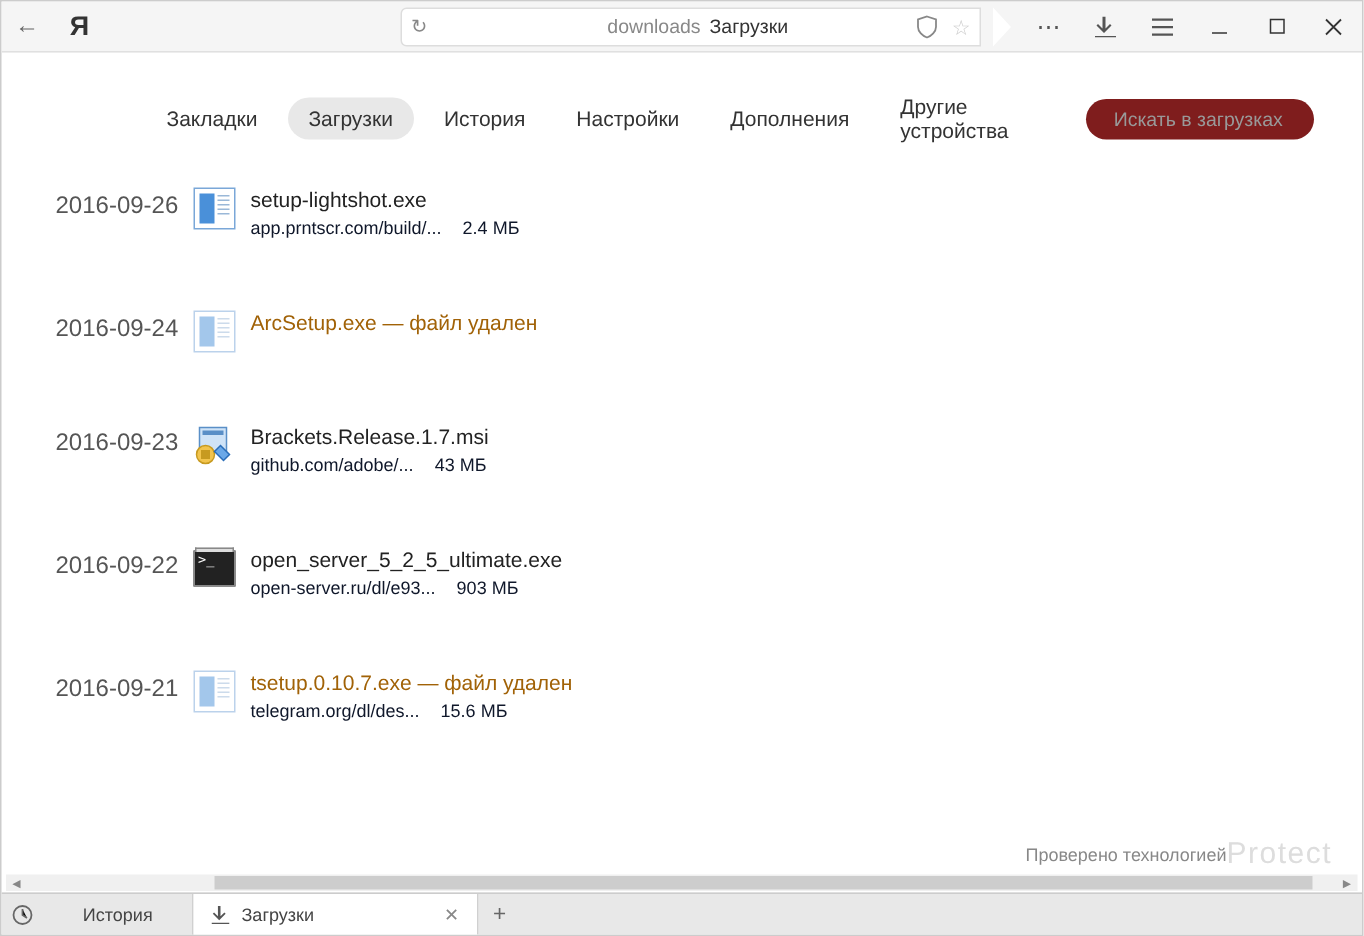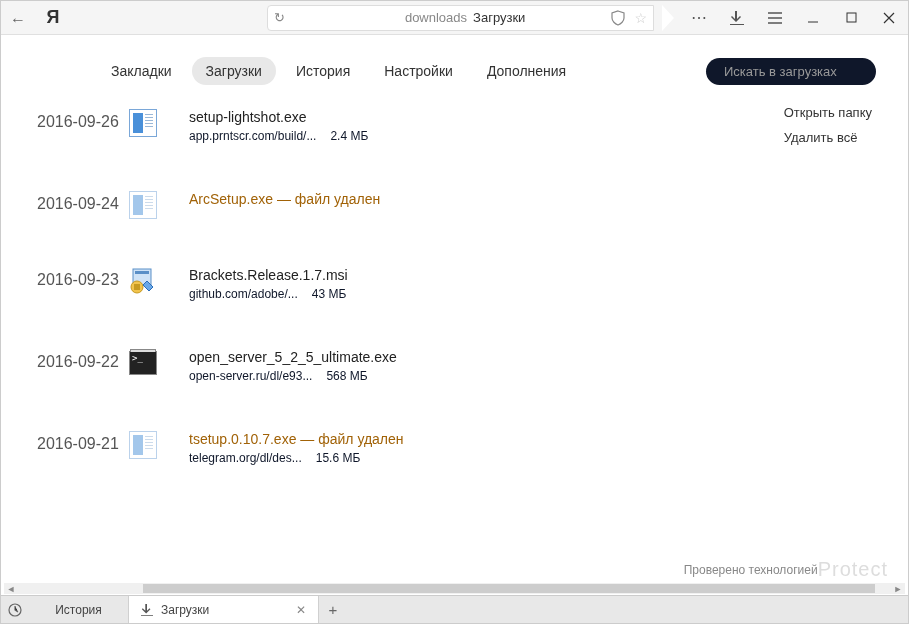--- a/index.html
+++ b/index.html
@@ -17,37 +17,37 @@
 .shield { width:16px; height:16px; color:#888; }
 .star { color:#ccc; font-size:14px; }
 .wedge { width:0; height:0; border-top:13px solid transparent; border-bottom:13px solid transparent; border-left:12px solid #fff; margin-right:6px; }
 .tb-icons { display:flex; align-items:center; gap:0; }
 .tb-btn { width:38px; height:34px; display:flex; align-items:center; justify-content:center; color:#555; cursor:pointer; }
 
 
 .nav { display:flex; align-items:center; padding:22px 32px 14px 96px; gap:6px; }
 .nav-item { padding:6px 14px; font-size:14px; color:#333; cursor:pointer; border-radius:14px; }
 .nav-item.active { background:#e8e8e8; }
-.search-box { margin-left:auto; background:#0f172a; border-radius:16px; padding:6px 18px; font-size:13px; color:#999; width:170px; }
+.search-box { margin-left:auto; background:#7f1d1d; border-radius:16px; padding:6px 18px; font-size:13px; color:#999; width:170px; }
 
 
 .content { padding:10px 32px 0 36px; position:relative; height:calc(100% - 34px - 64px - 28px - 10px); overflow:hidden; }
 .row { display:flex; align-items:flex-start; margin-bottom:48px; }
 .date { width:92px; font-size:16px; color:#555; padding-top:4px; }
 .file-icon { width:28px; height:28px; margin-right:10px; border:1px solid #7aa7d8; background:#fff; position:relative; flex-shrink:0; }
 .file-icon .inner { position:absolute; left:3px; top:3px; bottom:3px; width:10px; background:#4a90d9; }
 .file-icon .lines { position:absolute; right:3px; top:4px; display:flex; flex-direction:column; gap:2px; }
 .file-icon .lines span { width:8px; height:1px; background:#9ab8d8; display:block; }
 .file-icon.deleted { opacity:.5; }
 .cmd-icon { width:28px; height:24px; background:#222; border:1px solid #888; position:relative; flex-shrink:0; margin-right:10px; margin-top:2px; }
 .cmd-icon::before { content:">_"; color:#fff; font-size:9px; position:absolute; left:2px; top:1px; font-family:monospace; }
 .cmd-icon .topbar { position:absolute; top:-3px; left:0; right:0; height:3px; background:#ddd; border:1px solid #888; border-bottom:none; }
 .msi-icon { width:28px; height:28px; margin-right:10px; position:relative; flex-shrink:0; }
 .msi-icon svg { width:28px; height:28px; }
-.file-info { display:flex; flex-direction:column; gap:4px;margin-left:22px; }
+.file-info { display:flex; flex-direction:column; gap:4px; }
 .file-name { font-size:14px; color:#222; }
 .file-name.deleted { color:#a16207; }
 .file-meta { font-size:12px; color:#0f172a; }
 .file-meta .size { margin-left:14px; }
 
 .side-actions { position:absolute; right:36px; top:6px; display:flex; flex-direction:column; gap:10px; }
 .side-actions span { font-size:13px; color:#333; cursor:pointer; }
 
 
 .protect { position:absolute; right:20px; bottom:42px; display:flex; align-items:center; font-size:12px; color:#888; }
@@ -113,28 +113,25 @@
     </div>
   </div>
 </div>
 
 <div class="nav">
   <span class="nav-item">Закладки</span>
   <span class="nav-item active">Загрузки</span>
   <span class="nav-item">История</span>
   <span class="nav-item">Настройки</span>
   <span class="nav-item">Дополнения</span>
+  <span class="nav-item">Другие устройства</span>
   <div class="search-box"><span>Искать в загрузках</span></div>
 </div>
 
 <div class="content">
-  <div class="side-actions">
-    <span>Открыть папку</span>
-    <span>Удалить всё</span>
-  </div>
 
   <div id="rows">
       <div class="row">
         <div class="date">2016-09-26</div>
         <div class="file-icon">
           <div class="inner"></div>
           <div class="lines">
             <span></span>
             <span></span>
             <span></span>
@@ -177,21 +174,21 @@
           <div class="file-meta"><span>github.com/adobe/...</span><span class="size">43 МБ</span></div>
         </div>
       </div>
       <div class="row">
         <div class="date">2016-09-22</div>
         <div class="cmd-icon">
           <div class="topbar"></div>
         </div>
         <div class="file-info">
           <div class="file-name">open_server_5_2_5_ultimate.exe</div>
-          <div class="file-meta"><span>open-server.ru/dl/e93...</span><span class="size">568 МБ</span></div>
+          <div class="file-meta"><span>open-server.ru/dl/e93...</span><span class="size">903 МБ</span></div>
         </div>
       </div>
       <div class="row">
         <div class="date">2016-09-21</div>
         <div class="file-icon deleted">
           <div class="inner"></div>
           <div class="lines">
             <span></span>
             <span></span>
             <span></span>

